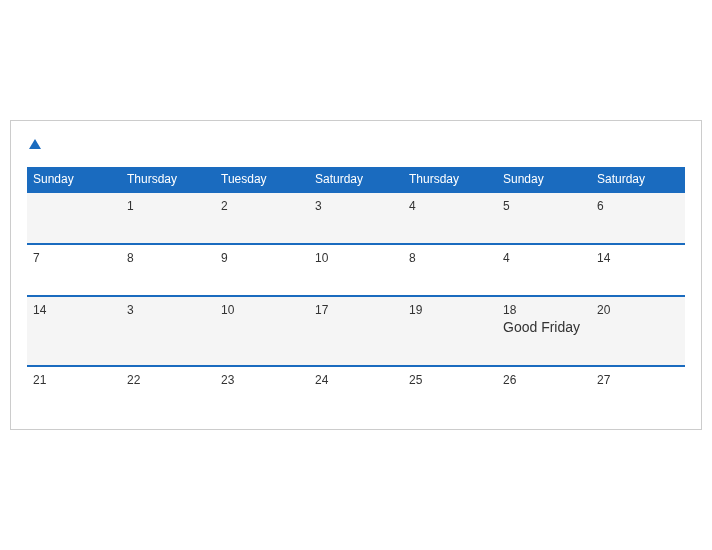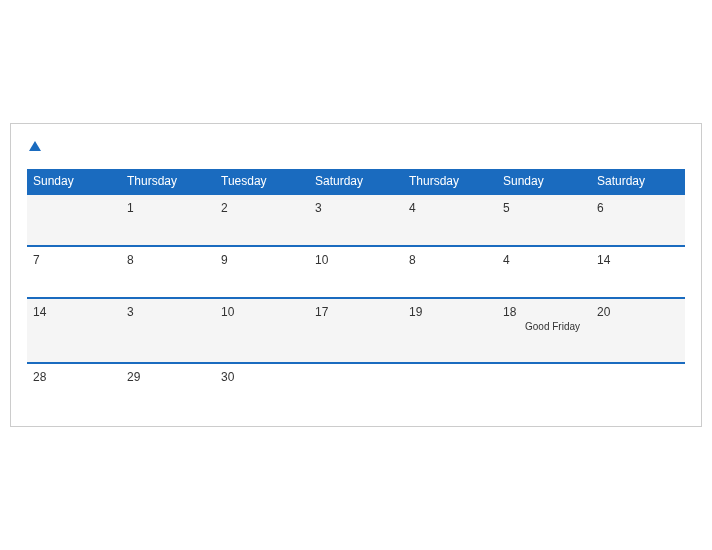--- a/index.html
+++ b/index.html
@@ -84,25 +84,24 @@
       width: calc(100% / 7);
     }
     .calendar-table tbody tr:nth-child(even) td {
       background: #fff;
     }
     .day-num {
       font-size: 12px;
       color: #333;
     }
     .holiday-label {
-      font-size: 10px;
+      font-size: 14px;
       color: #333;
       margin-top: 2px;
       display: block;
-      margin-left: 22px;
     }
     .logo-row {
       display: flex;
       align-items: center;
       gap: 2px;
     }
     .logo-text-group {
       display: flex;
       flex-direction: column;
       align-items: flex-start;
@@ -166,23 +165,23 @@
         <tr>
           <td><span class="day-num">14</span></td>
           <td><span class="day-num">3</span></td>
           <td><span class="day-num">10</span></td>
           <td><span class="day-num">17</span></td>
           <td><span class="day-num">19</span></td>
           <td><span class="day-num">18</span><span class="holiday-label">Good Friday</span></td>
           <td><span class="day-num">20</span></td>
         </tr>
         <tr>
-          <td><span class="day-num">28</span></td>
-          <td><span class="day-num">29</span></td>
-          <td><span class="day-num">30</span></td>
-          <td></td>
-          <td></td>
-          <td></td>
-          <td></td>
+          <td><span class="day-num">21</span></td>
+          <td><span class="day-num">22</span></td>
+          <td><span class="day-num">23</span></td>
+          <td><span class="day-num">24</span></td>
+          <td><span class="day-num">25</span></td>
+          <td><span class="day-num">26</span></td>
+          <td><span class="day-num">27</span></td>
         </tr>
       </tbody>
   </table>
 </div>
 
 </body></html>

